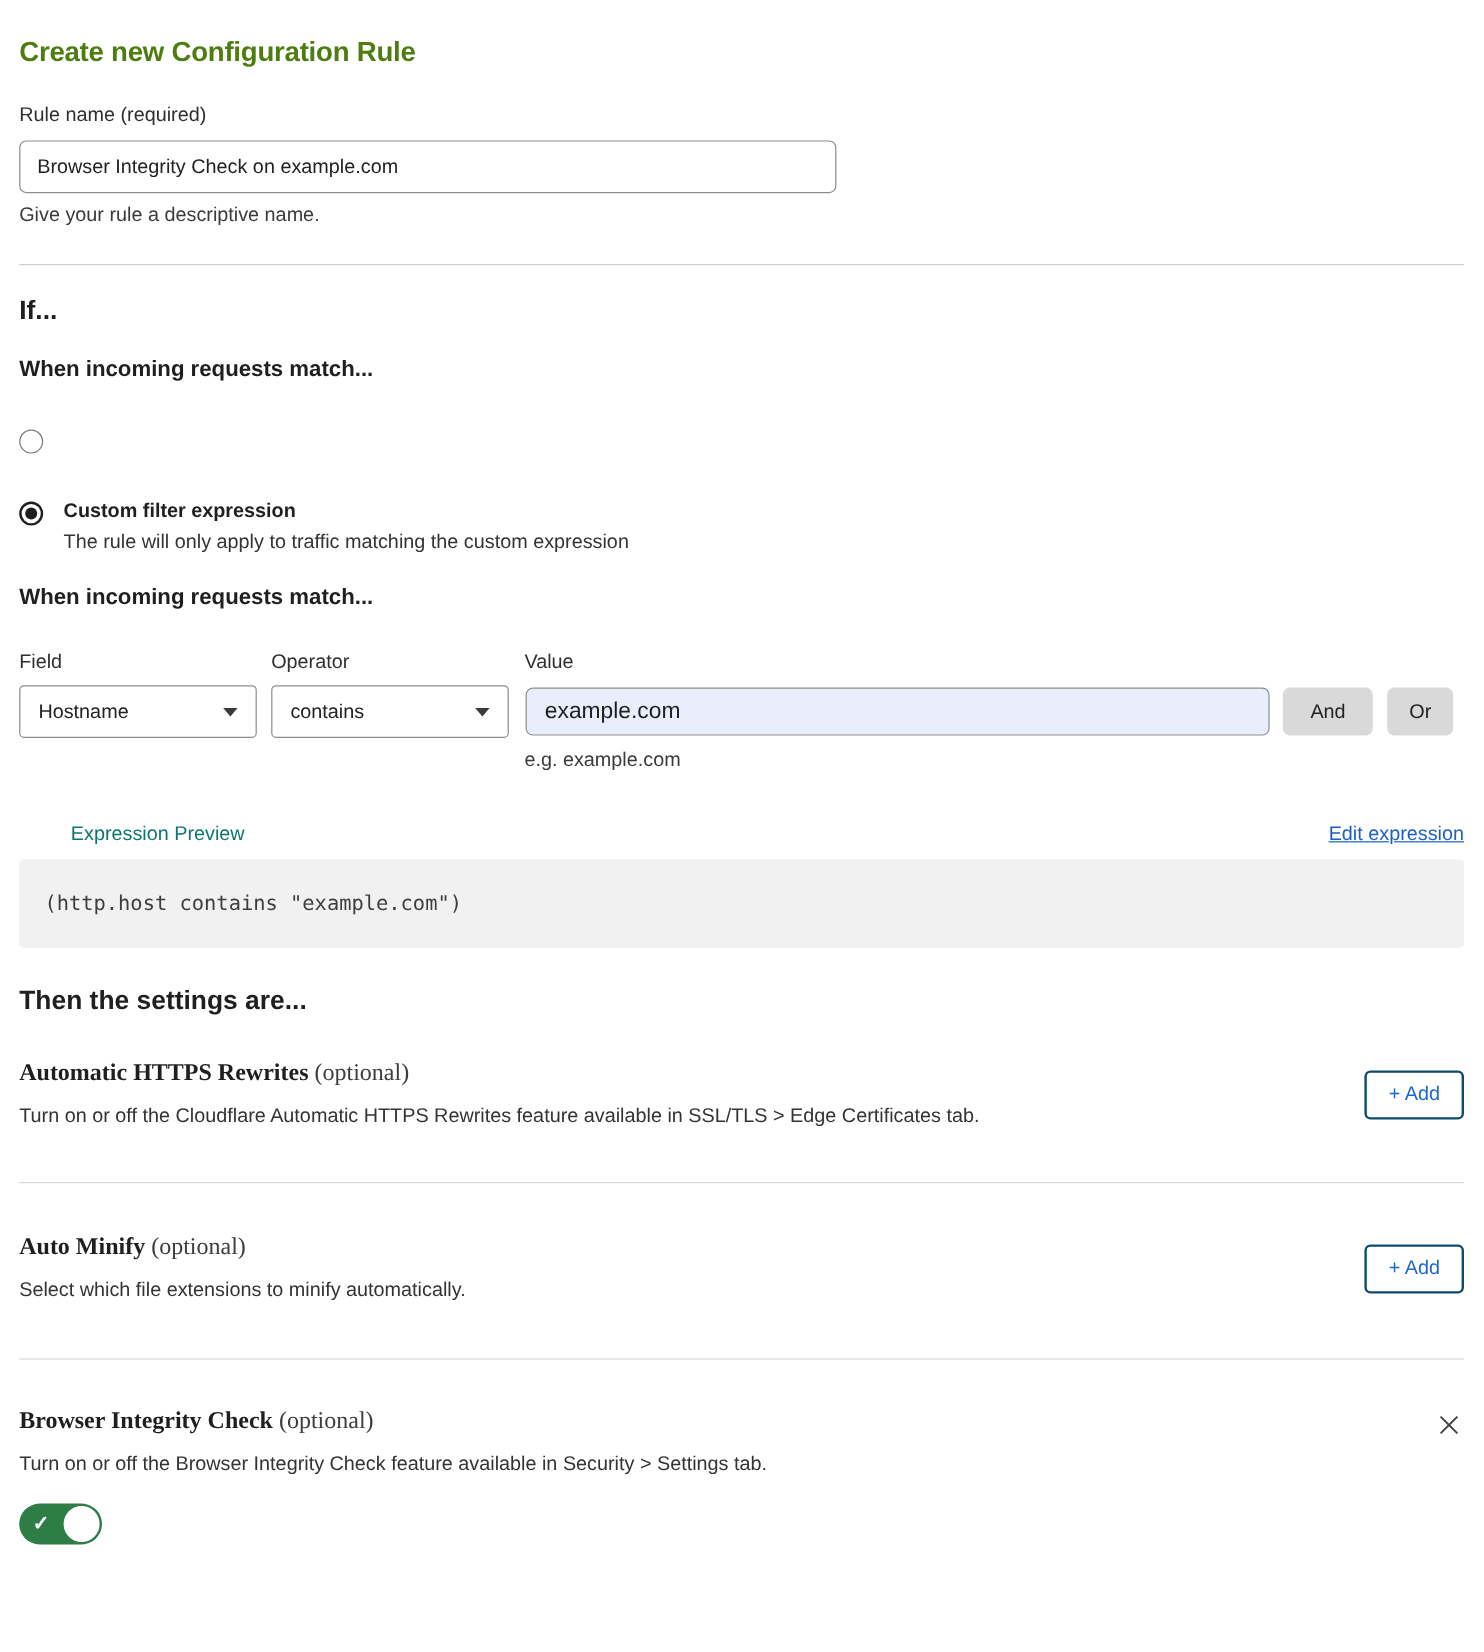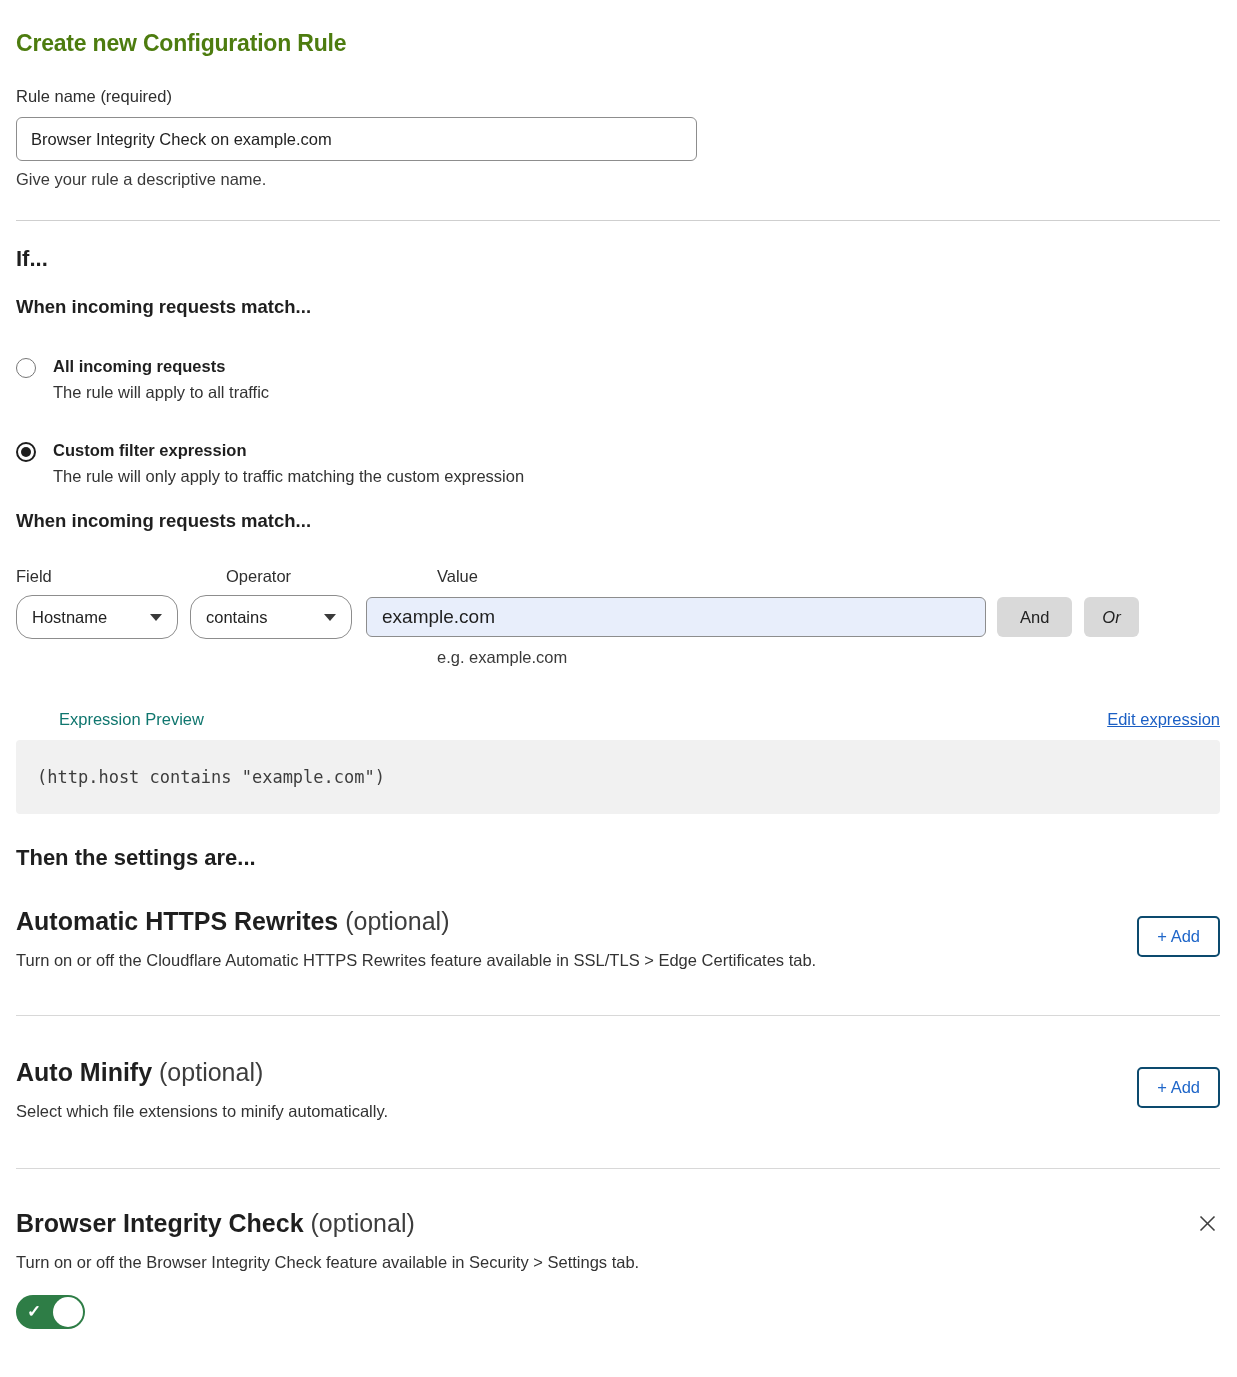--- a/index.html
+++ b/index.html
@@ -60,22 +60,22 @@
   }
   .radio-label { font-size: 16.5px; font-weight: 700; color: #1f1f1f; }
   .radio-desc { font-size: 16.5px; color: #333; margin-top: 7px; }
 
   
   .filter-labels { display: flex; margin-top: 35px; font-size: 16.5px; color: #2f2f2f; }
   .filter-labels .lbl-field { width: 210px; }
   .filter-labels .lbl-operator { width: 211px; }
   .controls-row { display: flex; align-items: center; margin-top: 9px; }
   .select-box {
-    width: 162px; height: 44px;
-    border: 1px solid #8d8d8d; border-radius: 16px;
+    width: 198px; height: 44px;
+    border: 1px solid #8d8d8d; border-radius: 4px;
     display: flex; align-items: center; justify-content: space-between;
     padding: 0 15px; font-size: 16.5px; color: #222;
     background: #fff; cursor: pointer; margin-right: 12px;
   }
   .select-box:last-of-type { margin-right: 14px; }
   .caret-down {
     width: 0; height: 0;
     border-left: 6px solid transparent; border-right: 6px solid transparent;
     border-top: 7px solid #3a3a3a;
   }
@@ -85,21 +85,21 @@
     border: 1px solid #8d8d8d; border-radius: 6px;
     padding: 0 15px; font-size: 19px; color: #1f1f1f;
     font-family: "Liberation Sans", sans-serif; outline: none;
   }
   .btn-gray {
     height: 40px; margin-left: 11px; padding: 0 23px;
     background: #d9d9d9; border: none; border-radius: 6px;
     font-size: 16.5px; color: #222; cursor: pointer;
     font-family: "Liberation Sans", sans-serif;
   }
-  .btn-gray.or { margin-left: 12px; padding: 0 18px; font-style: italic; }
+  .btn-gray.or { margin-left: 12px; padding: 0 18px; }
   .value-hint { font-size: 16.5px; color: #3a3a3a; margin-top: 9px; margin-left: 421px; }
 
   
   .expr-row { display: flex; justify-content: space-between; align-items: baseline; margin-top: 43px; }
   .expr-label { font-size: 16.5px; color: #0f766e; margin-left: 43px; }
   .expr-link { font-size: 16.5px; color: #1b5fc4; text-decoration: underline; cursor: pointer; }
   .code-block {
     margin-top: 11px;
     background: #f1f1f1;
     border-radius: 4px;
@@ -109,21 +109,21 @@
     color: #3d3d3d;
   }
 
   .then-heading { font-size: 22px; font-weight: 700; color: #1f1f1f; margin-top: 31px; }
 
   
   .setting { display: flex; justify-content: space-between; align-items: flex-start; }
   .setting-1 { margin-top: 36px; }
   .setting-2 { margin-top: 42px; }
   .setting-3 { margin-top: 40px; }
-  .setting-title { font-size: 25px; font-weight: 700; color: #1f1f1f; }
+  .setting-title { font-size: 20px; font-weight: 700; color: #1f1f1f; font-family: Liberation Serif, serif; }
   .setting-suffix { font-weight: 400; color: #3d3d3d; }
   .setting-desc { font-size: 16.5px; color: #333; margin-top: 15px; max-width: 1000px; }
   .add-btn {
     border: 2px solid #0c4a6e; background: #fff; color: #2067c9;
     border-radius: 5px; font-size: 16.5px; padding: 9px 18px;
     cursor: pointer; margin-top: 9px; flex: 0 0 auto;
     font-family: "Liberation Sans", sans-serif;
   }
   .gap-1 { margin-top: 45px; }
   .gap-2 { margin-top: 47px; }
@@ -156,24 +156,20 @@
   <input class="rule-name-input" type="text" value="Browser Integrity Check on example.com" style="">
   <div class="help-text">Give your rule a descriptive name.</div>
 
   <hr class="divider">
 
   <h2 class="if-heading">If...</h2>
   <h3 class="sub-heading">When incoming requests match...</h3>
 
   <div class="radio-row">
     <span class="radio-outer"></span>
-    <div>
-      <div class="radio-label">All incoming requests</div>
-      <div class="radio-desc">The rule will apply to all traffic</div>
-    </div>
   </div>
 
   <div class="radio-row">
     <span class="radio-outer selected"></span>
     <div>
       <div class="radio-label">Custom filter expression</div>
       <div class="radio-desc">The rule will only apply to traffic matching the custom expression</div>
     </div>
   </div>
 

